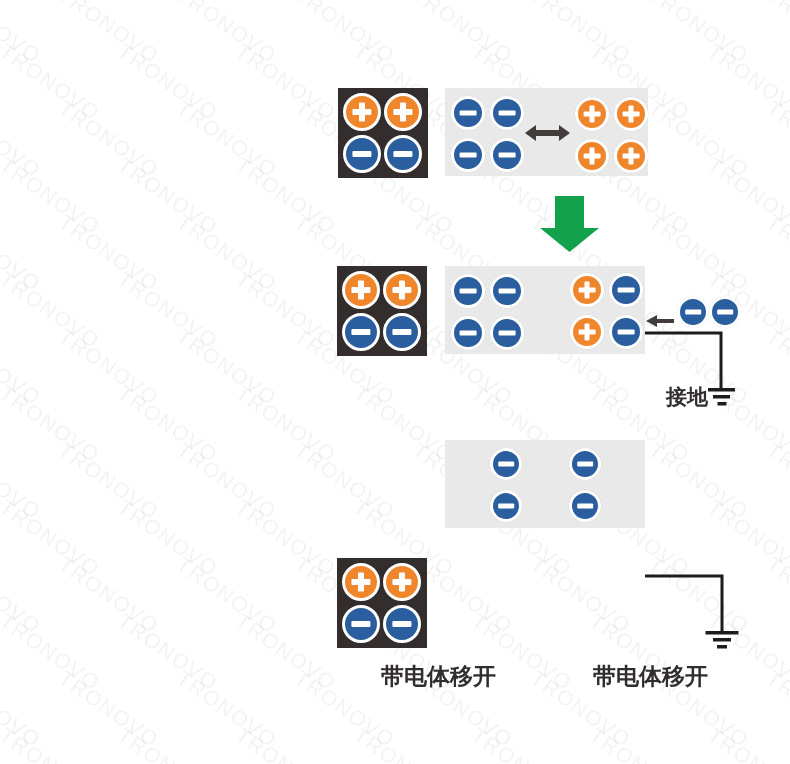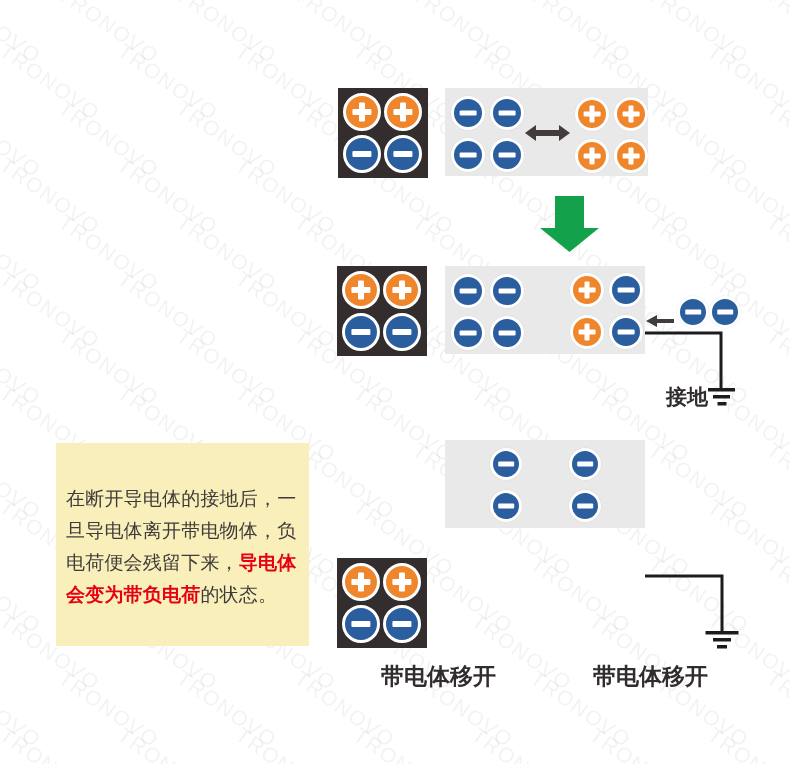--- a/index.html
+++ b/index.html
@@ -248,23 +248,20 @@
     </div>
 
   <svg class="abs ic-wire" style="left:640px;top:330px;" width="100" height="80" viewBox="0 0 100 80">
     <path d="M5 3 H81 V60" stroke="currentColor" stroke-width="3" fill="none"></path>
     <rect x="68" y="58" width="27" height="3.5" fill="currentColor"></rect>
     <rect x="73" y="65" width="17" height="3.5" fill="currentColor"></rect>
     <rect x="77.5" y="72" width="9" height="3.5" fill="currentColor"></rect>
   </svg>
   <div class="lbl lbl-mid" style="left:666px;top:383px;">接地</div>
 
-  <div class="note" style="left:56px;top:443px;width:253px;height:203px;padding:40px 10px 0 10px;">
-    <span>在断开导电体的接地后，一旦导电体离开带电物体，负电荷便会残留下来，</span><span class="red">导电体会变为带负电荷</span><span>的状态。</span>
-  </div>
 
   <div class="cond" style="left:445px;top:440px;width:200px;">
     <div class="cgrid gspread abs" style="left:45px;top:8px;">
         <div class="charge d32 neg"></div>
         <div class="charge d32 neg"></div>
         <div class="charge d32 neg"></div>
         <div class="charge d32 neg"></div>
       </div>
   </div>
 

